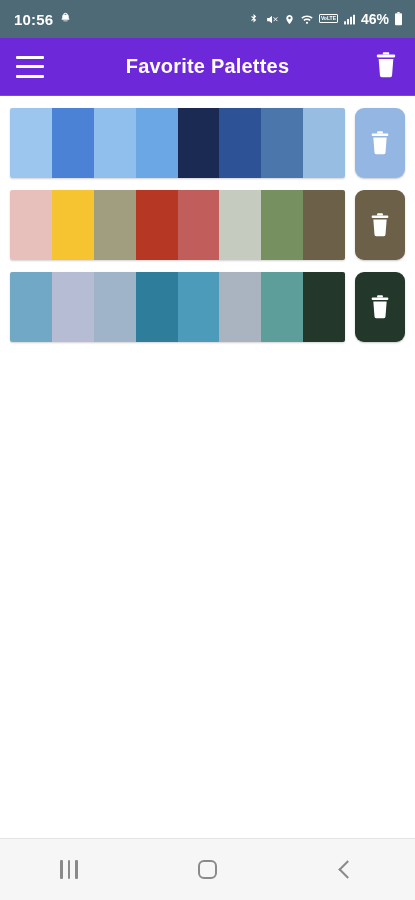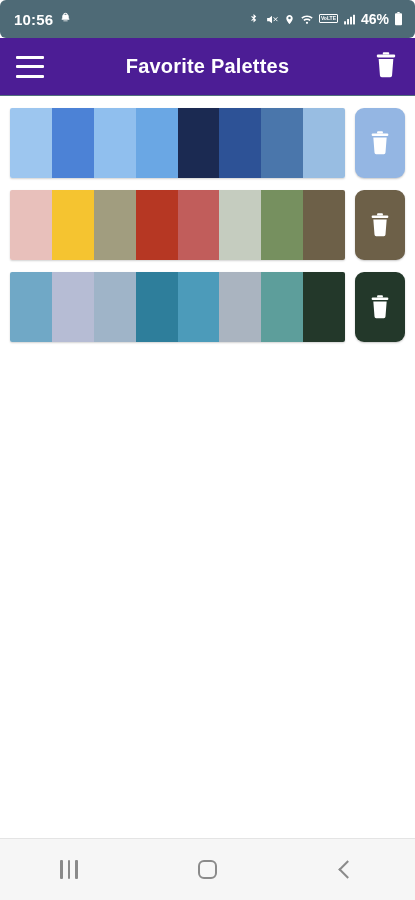--- a/index.html
+++ b/index.html
@@ -85,21 +85,21 @@
   .recents { display:flex; gap:5px; align-items:center; }
   .recents i { display:block; width:2.5px; height:19px; background:#8a8a8a; border-radius:1px; }
   .home-sq { width:19px; height:19px; border:2.5px solid #8a8a8a; border-radius:6px; }
   .back-chev { width:13px; height:13px; border-left:2.5px solid #8a8a8a; border-bottom:2.5px solid #8a8a8a; transform:rotate(45deg); margin-left:4px; }
 </style>
 </head>
 <body>
 
 <div id="app">
 
-  <div class="status-bar" style="background: rgb(78, 106, 118); border-radius: 6px;">
+  <div class="status-bar" style="background: rgb(78, 106, 118);">
     <div class="status-left">
       <span class="status-time">10:56</span>
       <span>
         <svg width="13" height="13" viewBox="0 0 24 24" fill="#ffffff">
           <path d="M12 3c-2 0-3.6 1.4-3.9 3.3C6.8 7 6 8.4 6 10v4H5v2h14v-2h-1v-4c0-1.6-.8-3-2.1-3.7C15.6 4.4 14 3 12 3zm0 2c1.1 0 2 .9 2 2h-4c0-1.1.9-2 2-2z"></path>
           <rect x="8" y="17.5" width="8" height="1.6" rx=".6"></rect>
         </svg>
       </span>
     </div>
     <div class="status-right">
@@ -138,21 +138,21 @@
       <span class="battery-pct">46%</span>
       <span>
         <svg width="9" height="14" viewBox="0 0 12 22" fill="#ffffff">
           <rect x="4" y="0" width="4" height="2" rx=".6"></rect>
           <rect x="0.5" y="2" width="11" height="19" rx="1.6"></rect>
         </svg>
       </span>
     </div>
   </div>
 
-  <div class="app-bar" style="background: #4c1d95;">
+  <div class="app-bar" style="background: #6d28d9;">
     <div class="hamburger">
       <span></span>
       <span></span>
       <span></span>
     </div>
     <div class="app-title">Favorite Palettes</div>
     <div class="appbar-trash">
       <span>
         <svg width="22" height="26" viewBox="0 0 24 28" fill="#ffffff">
           <rect x="2" y="2.5" width="20" height="3.2" rx="1.2"></rect>

